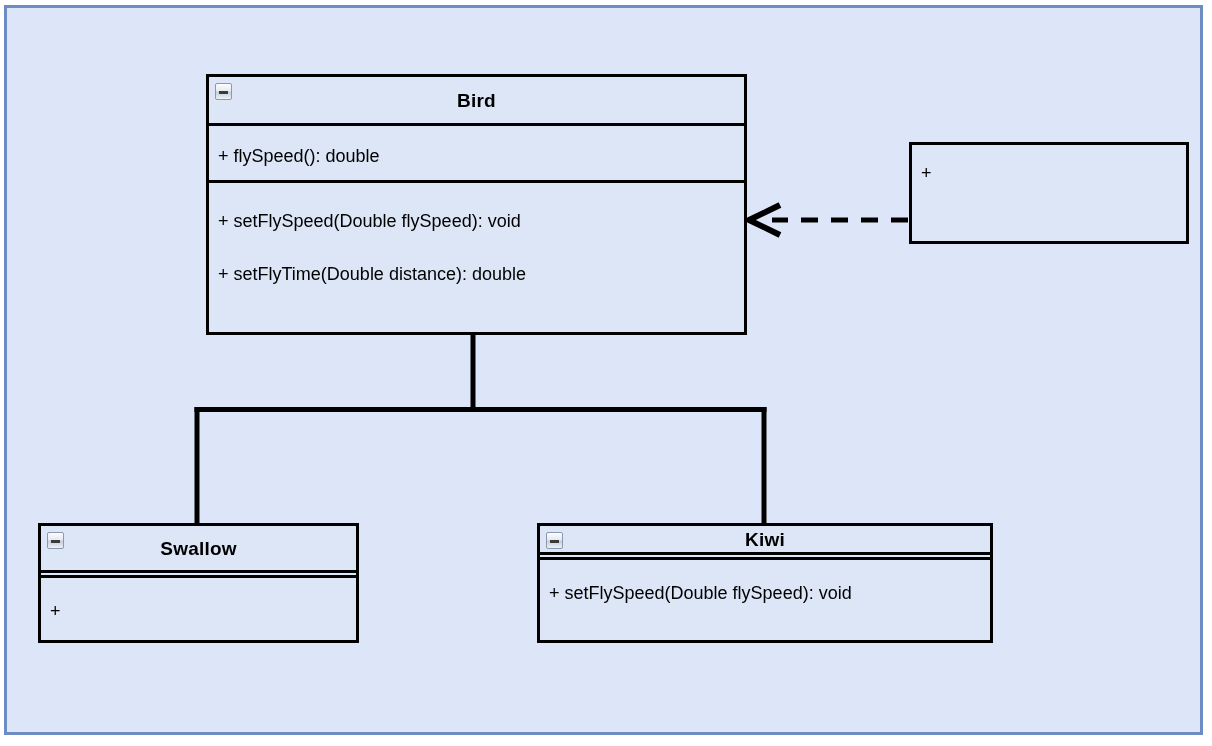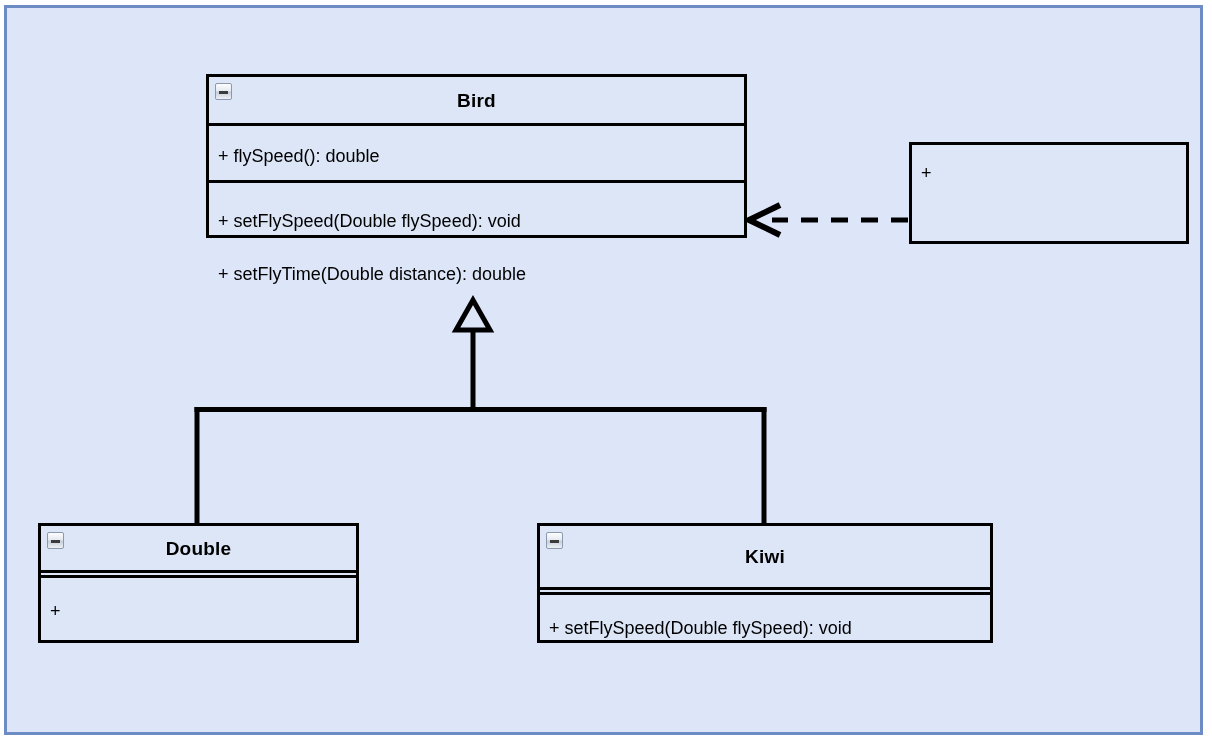--- a/index.html
+++ b/index.html
@@ -101,21 +101,21 @@
   .uml-member {
     position: absolute;
     left: 9px;
     font-size: 18px;
     color: #000000;
     white-space: nowrap;
     line-height: 1;
   }
 
   
-  #class-bird { left: 206px; top: 74px; width: 541px; height: 164px; }
+  #class-bird { left: 206px; top: 74px; width: 541px; height: 261px; }
   #class-bird .uml-header { height: 49px; }
   #bird-comp-ops1 { height: 57px; border-bottom: 3px solid #000000; padding-left: 18px; }
   #bird-comp-ops1 .uml-member { top: 21px; }
   #bird-comp-ops2 { height: 112px; border-bottom: none; }
   #bird-op-2 { top: 29px; }
   #bird-op-3 { top: 82px; }
 
   
   #class-birdtest { left: 909px; top: 142px; width: 280px; height: 102px; }
   #class-birdtest .uml-header { height: 47px; }
@@ -124,21 +124,21 @@
 
   
   #class-swallow { left: 38px; top: 523px; width: 321px; height: 120px; }
   #class-swallow .uml-header { height: 47px; }
   #swallow-comp-attrs { height: 5px; border-bottom: 3px solid #000000; }
   #swallow-comp-ops { height: 59px; border-bottom: none; }
   #swallow-comp-ops .uml-member { top: 24px; }
 
   
   #class-kiwi { left: 537px; top: 523px; width: 456px; height: 120px; }
-  #class-kiwi .uml-header { height: 64px; }
+  #class-kiwi .uml-header { height: 29px; }
   #kiwi-comp-attrs { height: 5px; border-bottom: 3px solid #000000; }
   #kiwi-comp-ops { height: 59px; border-bottom: none; }
   #kiwi-comp-ops .uml-member { top: 24px; }
 </style>
 </head>
 <body>
 
 <div id="stage">
 
   <div id="canvas"></div>
@@ -183,21 +183,21 @@
 
   <div class="uml-class" id="class-birdtest">
     <div class="uml-compartment last" id="birdtest-comp">
       <span class="uml-member">+</span>
     </div>
   </div>
 
   <div class="uml-class" id="class-swallow">
     <div class="uml-header">
       <span class="collapse-icon"></span>
-      <span class="uml-name">Double</span>
+      <span class="uml-name">Swallow</span>
     </div>
     <div class="uml-compartment thin" id="swallow-comp-attrs"></div>
     <div class="uml-compartment last" id="swallow-comp-ops">
       <span class="uml-member">+</span>
     </div>
   </div>
 
   <div class="uml-class" id="class-kiwi">
     <div class="uml-header">
       <span class="collapse-icon"></span>

